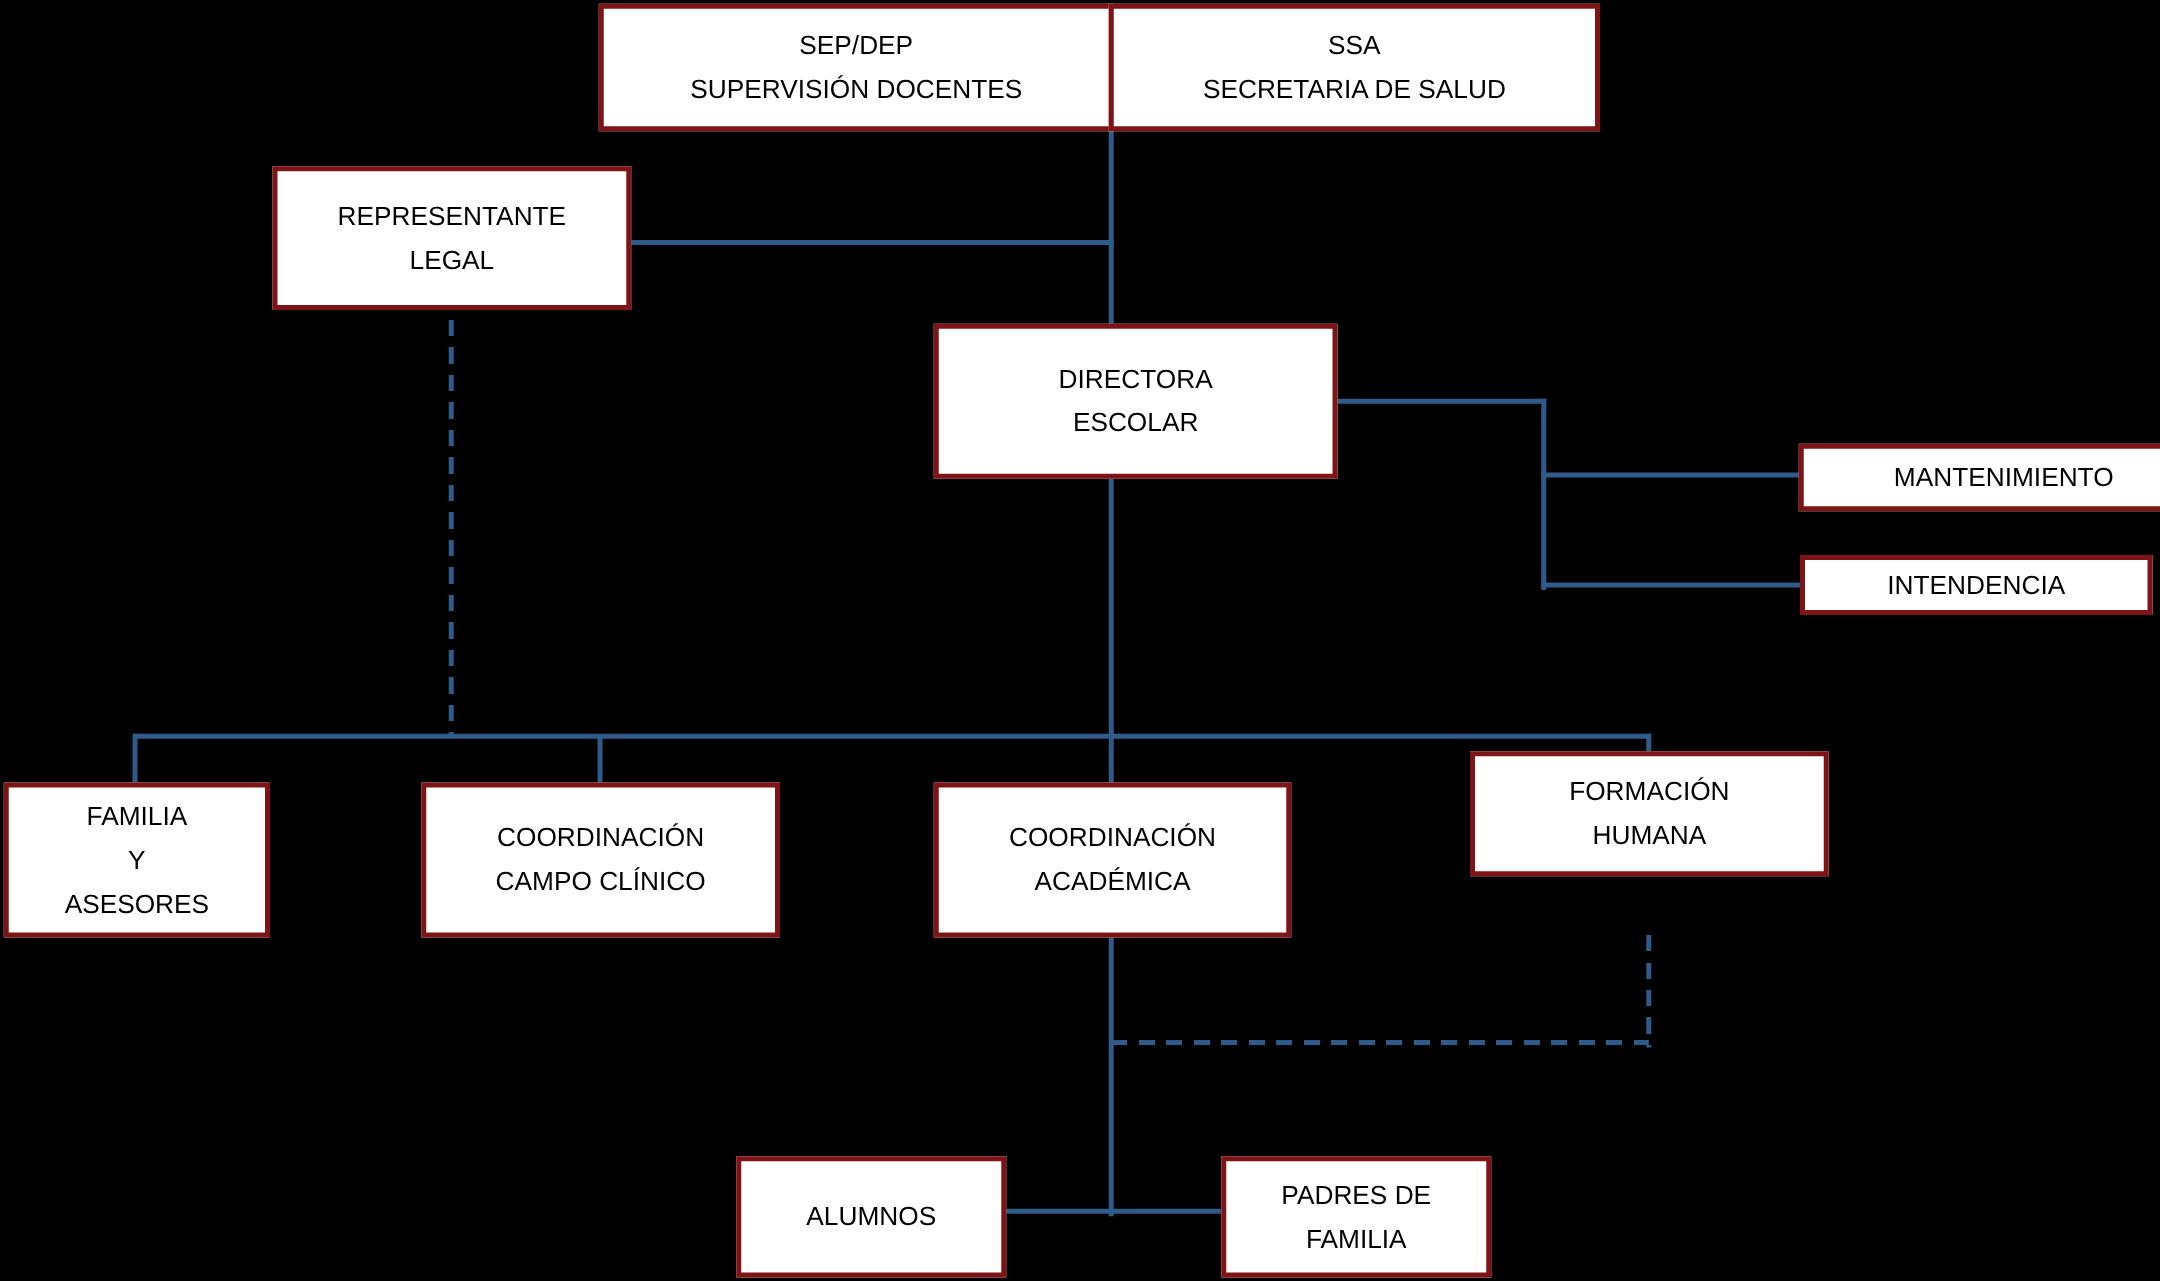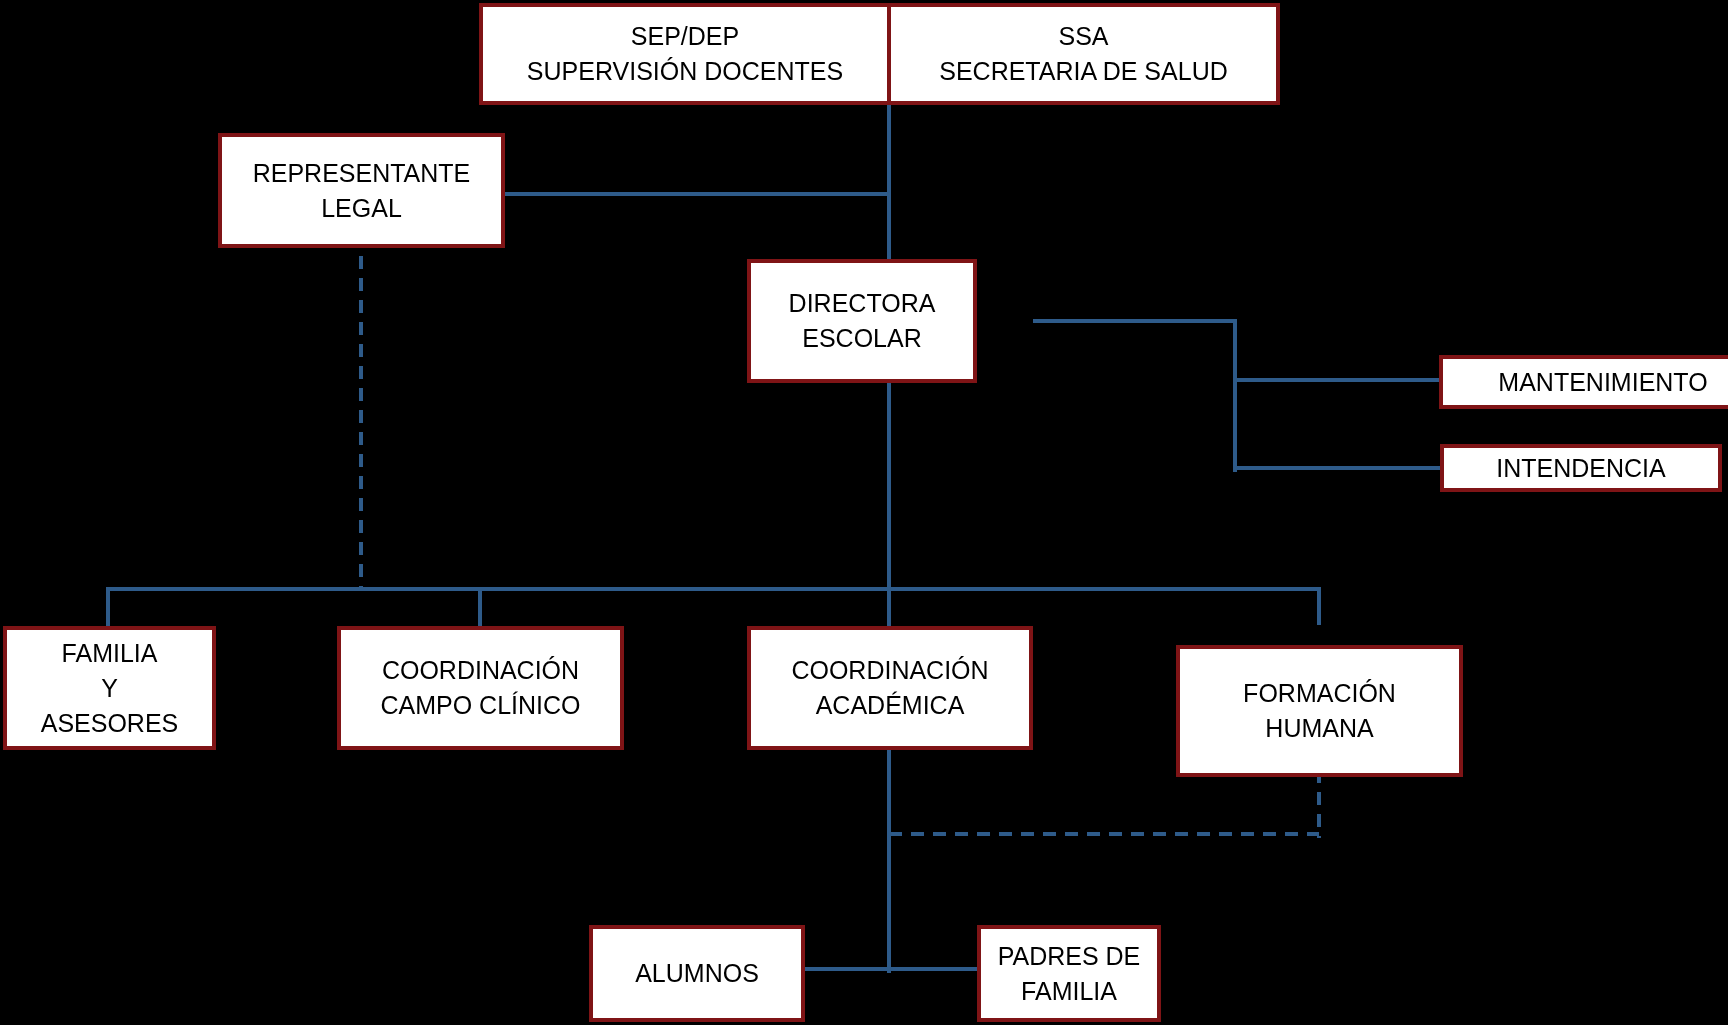--- a/index.html
+++ b/index.html
@@ -7,21 +7,21 @@
     position:relative;width:1728px;height:1025px;
     background:var(--background,#000);overflow:hidden;
     font-family:"Liberation Sans",sans-serif;
   }
   .node{
     position:absolute;box-sizing:border-box;
     background:var(--box-fill,#fff);
     border:4px solid var(--box-border,#7f1416);
     display:flex;flex-direction:column;align-items:center;justify-content:center;
     text-align:center;color:var(--text,#000);
-    font-size:25px;line-height:35px;white-space:nowrap;
+    font-size:21px;line-height:35px;white-space:nowrap;
   }
   .edge{position:absolute;}
   .edge.solid{background:var(--line,#2e5b8a);}
   .edge.v.dashed{background:repeating-linear-gradient(to bottom,var(--line,#2e5b8a) 0 13px,transparent 13px 22px);}
   .edge.h.dashed{background:repeating-linear-gradient(to right,var(--line,#2e5b8a) 0 13px,transparent 13px 22px);}
 </style>
 </head>
 <body>
 
 <div class="canvas">
@@ -52,21 +52,21 @@
   <div class="node" style="left:887px;top:3px;width:393px;height:102px">
     <div>SSA</div>
     <div>SECRETARIA DE SALUD</div>
   </div>
 
   <div class="node" style="left:218px;top:133px;width:287px;height:115px">
     <div>REPRESENTANTE</div>
     <div>LEGAL</div>
   </div>
 
-  <div class="node" style="left:747px;top:259px;width:230px;height:124px">
+  <div class="node" style="left:747px;top:259px;width:323px;height:124px">
     <div>DIRECTORA</div>
     <div>ESCOLAR</div>
   </div>
 
   <div class="node" style="left:1439px;top:355px;width:328px;height:54px">
     <div>MANTENIMIENTO</div>
   </div>
 
   <div class="node" style="left:1440px;top:444px;width:282px;height:48px">
     <div>INTENDENCIA</div>
@@ -81,27 +81,27 @@
   <div class="node" style="left:337px;top:626px;width:287px;height:124px">
     <div>COORDINACIÓN</div>
     <div>CAMPO CLÍNICO</div>
   </div>
 
   <div class="node" style="left:747px;top:626px;width:286px;height:124px">
     <div>COORDINACIÓN</div>
     <div>ACADÉMICA</div>
   </div>
 
-  <div class="node" style="left:1176px;top:645px;width:287px;height:132px">
+  <div class="node" style="left:1176px;top:601px;width:287px;height:100px">
     <div>FORMACIÓN</div>
     <div>HUMANA</div>
   </div>
 
   <div class="node" style="left:589px;top:925px;width:216px;height:97px">
     <div>ALUMNOS</div>
   </div>
 
-  <div class="node" style="left:977px;top:925px;width:184px;height:97px">
+  <div class="node" style="left:977px;top:925px;width:216px;height:97px">
     <div>PADRES DE</div>
     <div>FAMILIA</div>
   </div>
 
 </div>
 
 </body></html>

